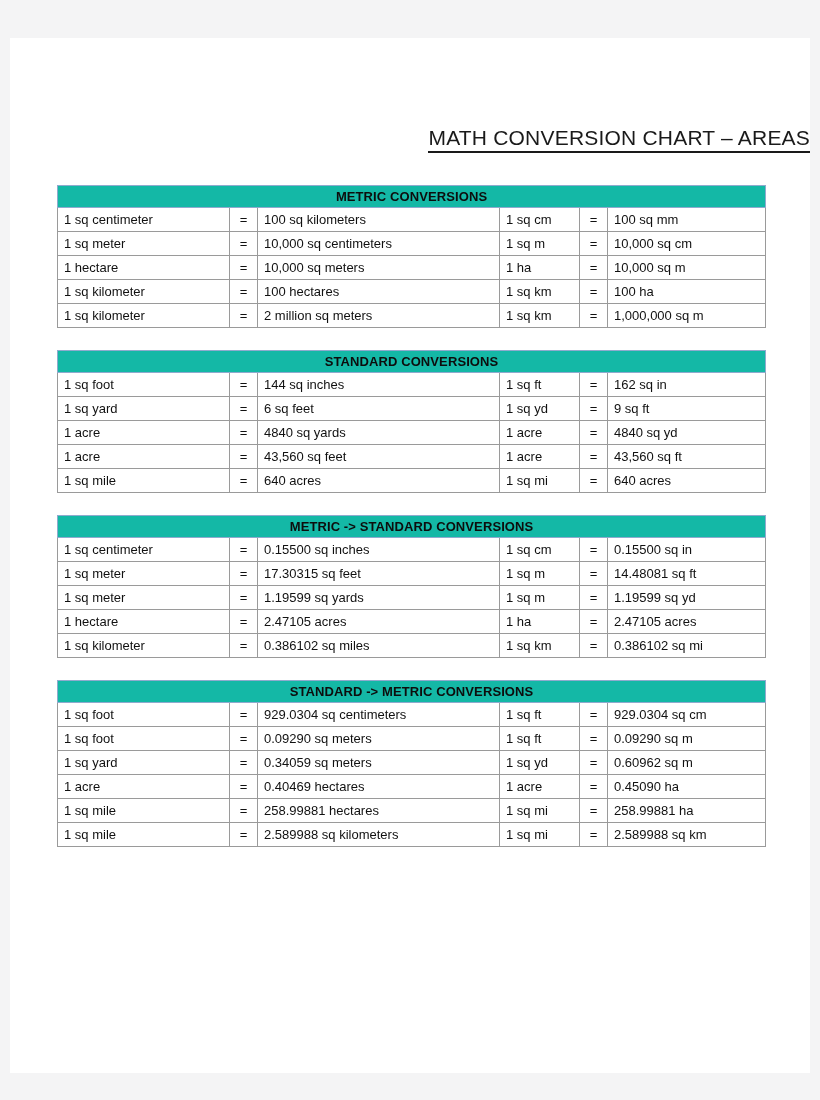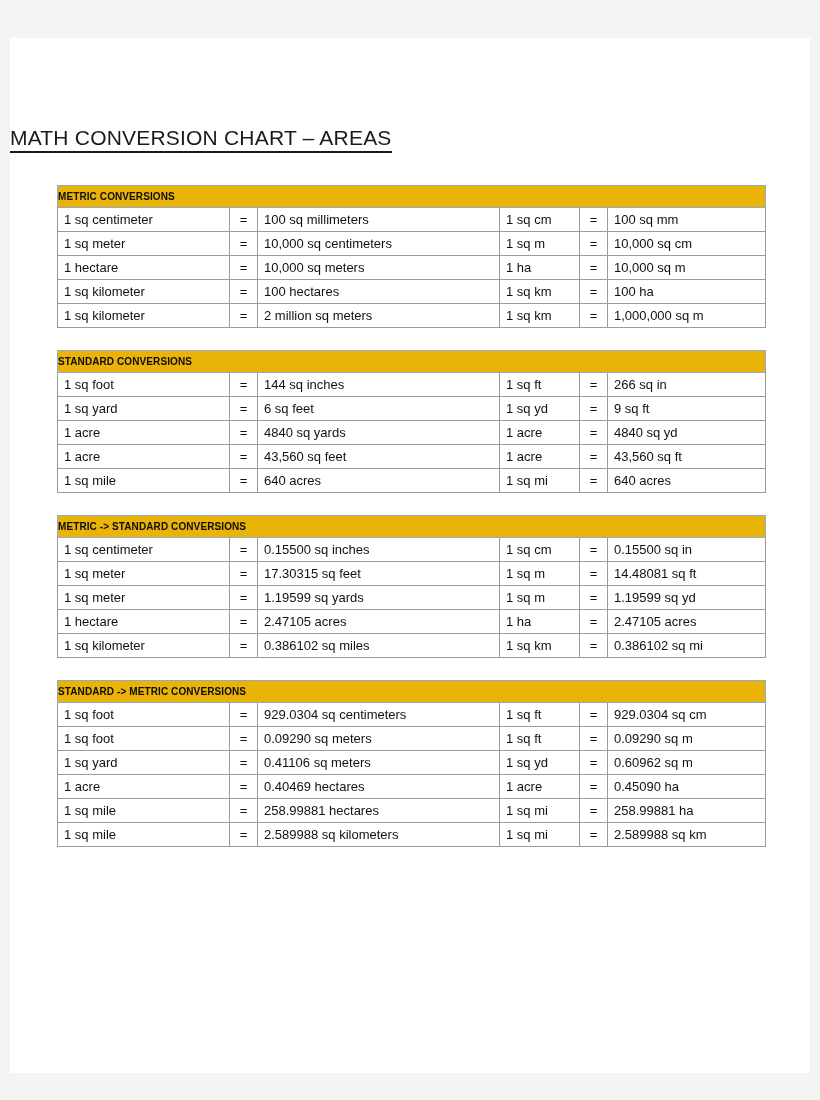--- a/index.html
+++ b/index.html
@@ -19,21 +19,21 @@
     top: 38px;
     width: 800px;
     height: 1035px;
     background: #ffffff;
   }
   .doc-title {
     position: absolute;
     left: 0;
     top: 88px;
     width: 100%;
-    text-align: left;
+    text-align: right;
     font-size: 21px;
     font-weight: 400;
     color: #1a1a1a;
     letter-spacing: 0.2px;
     white-space: nowrap;
   }
   .doc-title span.t {
     border-bottom: 2px solid #1a1a1a;
     padding-bottom: 2px;
   }
@@ -57,25 +57,25 @@
     font-weight: 400;
     height: 23px;
     line-height: 23px;
     padding: 0 0 0 6px;
     text-align: left;
     vertical-align: middle;
     overflow: hidden;
     white-space: nowrap;
   }
   table.conv thead th {
-    background: #eab308;
+    background: #14b8a6;
     color: #0d0d0d;
     font-weight: bold;
-    font-size: 10px;
-    text-align: left;
+    font-size: 13px;
+    text-align: center;
     height: 21px;
     line-height: 21px;
     padding: 0;
     border: 1px solid #8faace;
     letter-spacing: 0.1px;
   }
   td.eq {
     text-align: center !important;
     padding: 0 !important;
   }
@@ -107,21 +107,21 @@
         </colgroup>
         <thead>
           <tr>
             <th colspan="6">METRIC CONVERSIONS</th>
           </tr>
         </thead>
         <tbody>
           <tr>
             <td>1 sq centimeter</td>
             <td class="eq">=</td>
-            <td>100 sq millimeters</td>
+            <td>100 sq kilometers</td>
             <td>1 sq cm</td>
             <td class="eq">=</td>
             <td>100 sq mm</td>
           </tr>
           <tr>
             <td>1 sq meter</td>
             <td class="eq">=</td>
             <td>10,000 sq centimeters</td>
             <td>1 sq m</td>
             <td class="eq">=</td>
@@ -167,21 +167,21 @@
             <th colspan="6">STANDARD CONVERSIONS</th>
           </tr>
         </thead>
         <tbody>
           <tr>
             <td>1 sq foot</td>
             <td class="eq">=</td>
             <td>144 sq inches</td>
             <td>1 sq ft</td>
             <td class="eq">=</td>
-            <td>266 sq in</td>
+            <td>162 sq in</td>
           </tr>
           <tr>
             <td>1 sq yard</td>
             <td class="eq">=</td>
             <td>6 sq feet</td>
             <td>1 sq yd</td>
             <td class="eq">=</td>
             <td>9 sq ft</td>
           </tr>
           <tr>
@@ -294,21 +294,21 @@
             <td>1 sq foot</td>
             <td class="eq">=</td>
             <td>0.09290 sq meters</td>
             <td>1 sq ft</td>
             <td class="eq">=</td>
             <td>0.09290 sq m</td>
           </tr>
           <tr>
             <td>1 sq yard</td>
             <td class="eq">=</td>
-            <td>0.41106 sq meters</td>
+            <td>0.34059 sq meters</td>
             <td>1 sq yd</td>
             <td class="eq">=</td>
             <td>0.60962 sq m</td>
           </tr>
           <tr>
             <td>1 acre</td>
             <td class="eq">=</td>
             <td>0.40469 hectares</td>
             <td>1 acre</td>
             <td class="eq">=</td>

